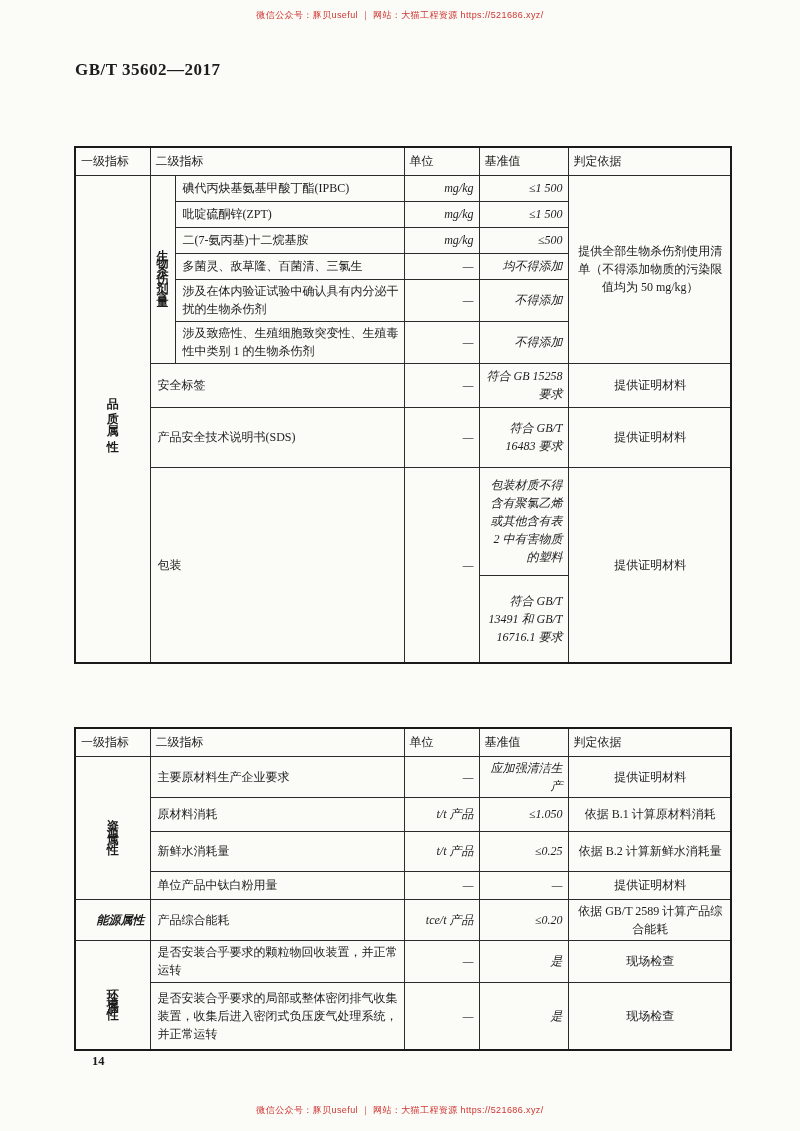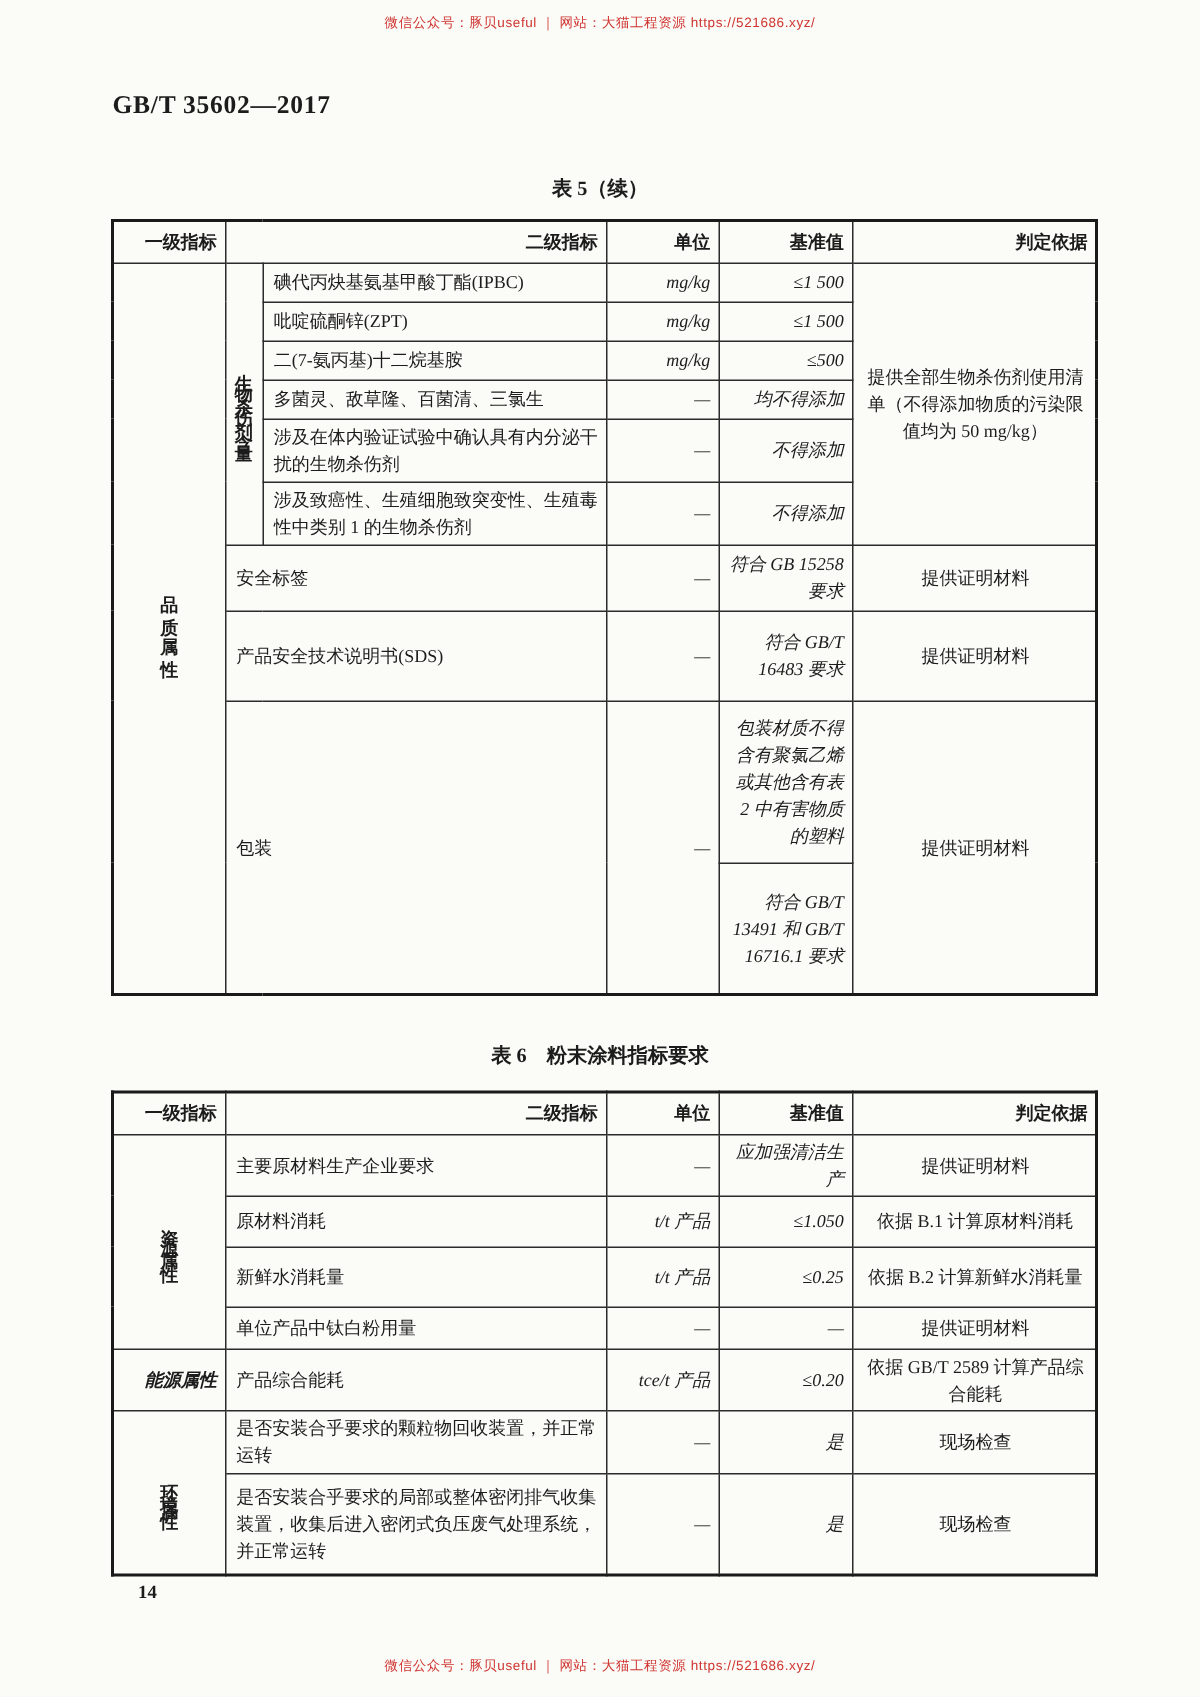--- a/index.html
+++ b/index.html
@@ -36,21 +36,21 @@
     border: 2px solid #1a1a1a;
   }
   #table5 { top: 146px; width: 656px; }
   #table6 { top: 727px; width: 656px; }
   td, th {
     border: 1px solid #2b2b2b;
     font-size: 12px; line-height: 1.5;
     padding: 2px 5px; vertical-align: middle;
     word-break: break-word;
   }
-  th { font-weight: bold; text-align: right; }
+  th { font-weight: normal; text-align: left; }
   .c { text-align: right; font-style: italic; }
   .name { text-align: left; padding-left: 7px; }
   .basis { text-align: center; padding-left: 7px; }
   .vcell { text-align: center; padding: 0; }
   .vtext {
     writing-mode: vertical-rl; text-orientation: upright;
     display: inline-block; font-weight: bold;
   }
   .sp14 { letter-spacing: 14px; }
   .sp8 { letter-spacing: 8px; }
@@ -63,21 +63,20 @@
 </style>
 </head>
 <body>
 
 <div class="page">
 
   <div class="wm top" style="color: rgb(207, 52, 48);">微信公众号：豚贝useful ｜ 网站：大猫工程资源 https://521686.xyz/</div>
 
   <div class="docnum">GB/T 35602—2017</div>
 
-  <div class="tbl-title" id="t5title">表 5（续）</div>
 
   <table id="table5">
     <colgroup>
       <col style="width:75px">
         <col style="width:25px">
         <col style="width:229px">
       <col style="width:75px">
         <col style="width:89px">
         <col style="width:163px">
     </colgroup>
@@ -145,21 +144,20 @@
         <td rowspan="2" class="c">—</td>
         <td class="c">包装材质不得含有聚氯乙烯或其他含有表 2 中有害物质的塑料</td>
         <td rowspan="2" class="basis">提供证明材料</td>
       </tr>
       <tr style="height:88px">
         <td class="c">符合 GB/T 13491 和 GB/T 16716.1 要求</td>
       </tr>
     </tbody>
   </table>
 
-  <div class="tbl-title" id="t6title">表 6　粉末涂料指标要求</div>
 
   <table id="table6">
     <colgroup>
       <col style="width:75px">
         <col style="width:254px">
       <col style="width:75px">
         <col style="width:89px">
         <col style="width:163px">
     </colgroup>
     <thead>

